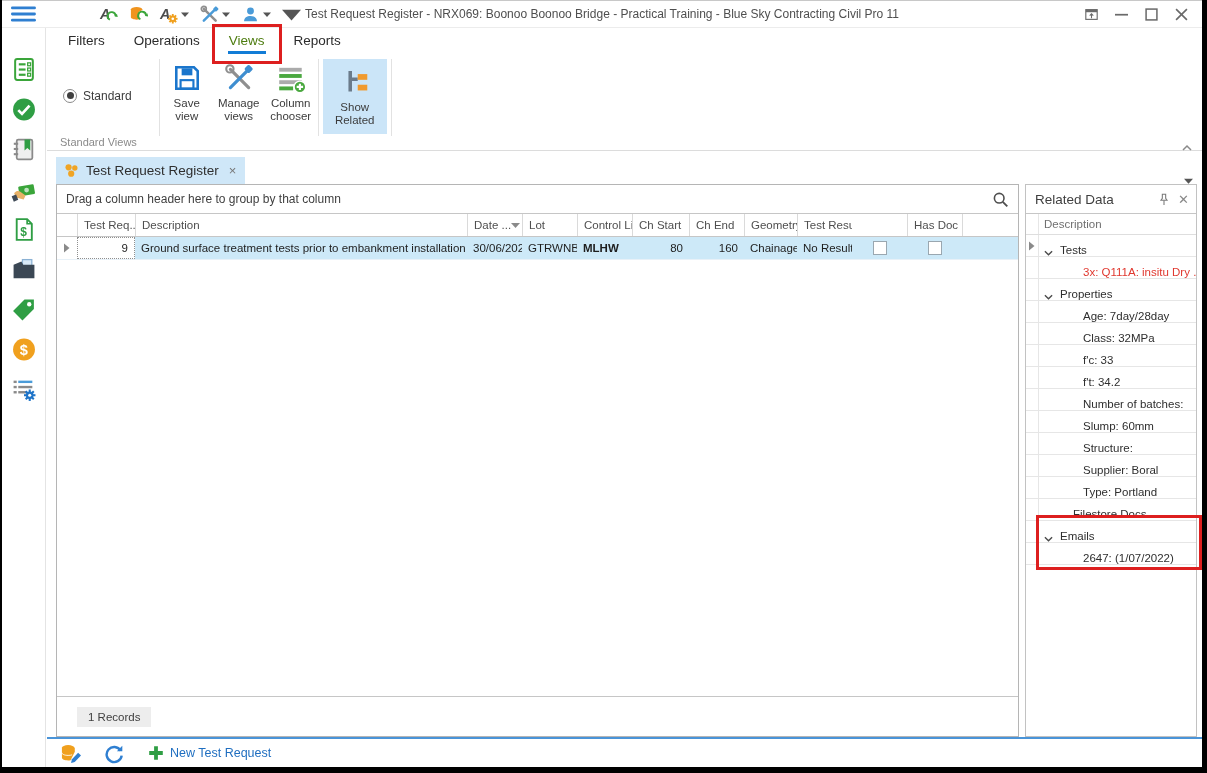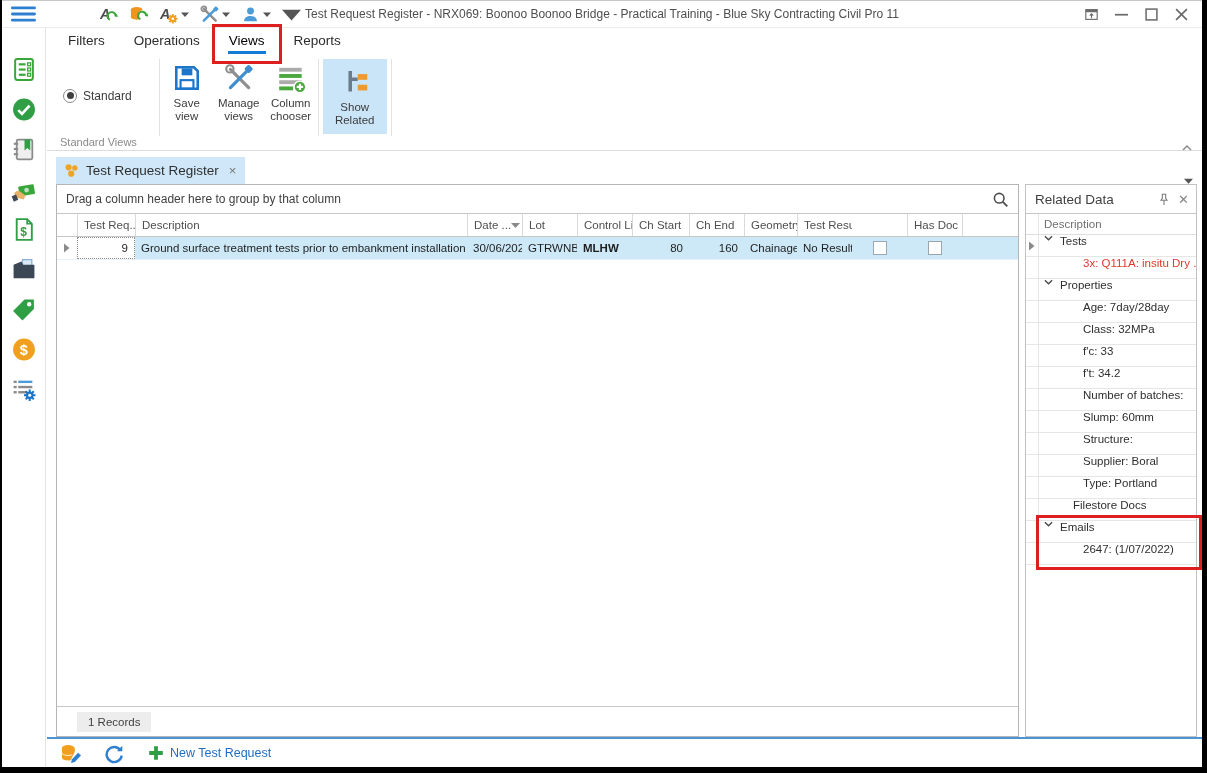--- a/index.html
+++ b/index.html
@@ -30,21 +30,21 @@
   .sidebar{position:absolute;left:2px;top:28px;bottom:6px;width:44px;background:#fff;border-right:1px solid #e4e4e4;display:flex;flex-direction:column;align-items:center;padding-top:30px;gap:14px;z-index:4}
   .side-btn{width:27px;height:26px;display:flex;align-items:center;justify-content:center}
   .side-btn svg{width:26px;height:25px}
 
   
   .main{position:absolute;left:47px;top:28px;right:5px;bottom:6px;background:#fff}
 
   
   .ribbon-tabs{height:27px;display:flex;align-items:flex-end;padding-left:8px;gap:3px}
   .rtab{font-size:13.5px;color:#2b2b2b;padding:4px 13px 7px;position:relative;cursor:default}
-  .rtab.active{color:#000000}
+  .rtab.active{color:#4d7c0f}
   .rtab.active:after{content:"";position:absolute;left:12px;right:12px;bottom:1px;height:3px;background:#127cd6}
 
   
   .ribbon-body{height:96px;position:relative;border-bottom:1px solid #dcdcdc;display:flex;align-items:stretch;padding-left:9px}
   .rb-sep{width:1px;background:#e2e2e2;margin:4px 1px 14px}
   .radio-wrap{display:flex;align-items:center;gap:6px;padding:0 26px 14px 7px}
   .radio-outer{width:14px;height:14px;border:1px solid #8a8a8a;border-radius:50%;display:flex;align-items:center;justify-content:center;background:#fff}
   .radio-dot{width:7px;height:7px;border-radius:50%;background:#3f3f3f}
   .radio-label{font-size:12px;color:#3c3c3c}
   .rbtn{width:50px;margin:6px 1px 0;display:flex;flex-direction:column;align-items:center;padding-top:2px}
@@ -81,36 +81,36 @@
   .hsort svg{display:block;width:100%;height:100%}
   .data-row{display:flex;height:23px;font-size:11.5px;color:#1e1e1e;border-bottom:1px solid #e8f1f8}
   .dcell{display:flex;align-items:center;padding:0 6px;background:#cde9f8;overflow:hidden;white-space:nowrap}
   .dcell.right{justify-content:flex-end}
   .dcell.center{justify-content:center}
   .dcell.indicator{background:#fff;justify-content:center;padding:0}
   .dcell.focus-cell{background:#fff;border:1px dotted #8f8f8f;justify-content:flex-end}
   .checkbox{width:14px;height:14px;background:#fff;border:1px solid #9aa7b0}
   .rowarrow{width:6px;height:10px}
   .rowarrow svg{display:block;width:100%;height:100%}
-  .records-bar{position:absolute;left:0;right:0;bottom:0;height:30px;border-top:1px solid #c6c6c6;display:flex;align-items:center;padding-left:20px;background:#fff}
+  .records-bar{position:absolute;left:0;right:0;bottom:0;height:40px;border-top:1px solid #c6c6c6;display:flex;align-items:center;padding-left:20px;background:#fff}
   .records-chip{background:#ededed;color:#3f3f3f;font-size:11.5px;padding:4px 11px}
 
   
   .related-panel{width:172px;border:1px solid #c2c2c2;background:#fff;display:flex;flex-direction:column;position:relative}
   .rp-header{height:28px;display:flex;align-items:center;padding:0 7px 0 9px;font-size:13.5px;color:#3f3f3f}
   .rp-tools{margin-left:auto;display:flex;align-items:center;gap:9px}
   .rp-pin{width:10px;height:13px}
   .rp-pin svg{width:100%;height:100%}
   .rp-close{font-size:13px;color:#888;line-height:1}
   .rp-colhdr{height:22px;border-top:1px solid #c6c6c6;border-bottom:1px solid #dedede;display:flex;align-items:center;font-size:11.5px;color:#707070}
   .rp-colhdr .rp-ind{height:100%}
   .rp-ind{width:13px;flex:0 0 auto;align-self:stretch;border-right:1px solid #e6e6e6;display:flex;align-items:center;justify-content:center}
   .rp-rows{flex:1;overflow:hidden}
   .rp-row{height:22px;display:flex;align-items:center;border-bottom:1px solid #e6e6e6;font-size:11.5px;color:#2e2e2e}
-  .rp-content{flex:1;display:flex;align-items:flex-start;overflow:hidden;white-space:nowrap;align-self:stretch}
+  .rp-content{flex:1;display:flex;align-items:flex-end;overflow:hidden;white-space:nowrap;align-self:stretch}
   .rp-content.lvl-group{padding-left:5px}
   .rp-content.lvl-leafgroup{padding-left:34px}
   .rp-content.lvl-child{padding-left:44px}
   .rp-chevron{width:9px;height:6px;margin-right:7px;flex:0 0 auto}
   .rp-chevron svg{display:block;width:100%;height:100%}
   .rp-row .red{color:#e0382f}
 
   
   .statusbar{position:absolute;left:0;right:0;bottom:0;height:30px;border-top:2px solid #4a94d8;background:#fff;display:flex;align-items:center;padding-left:13px}
   .sb-icon{width:21px;height:21px}

